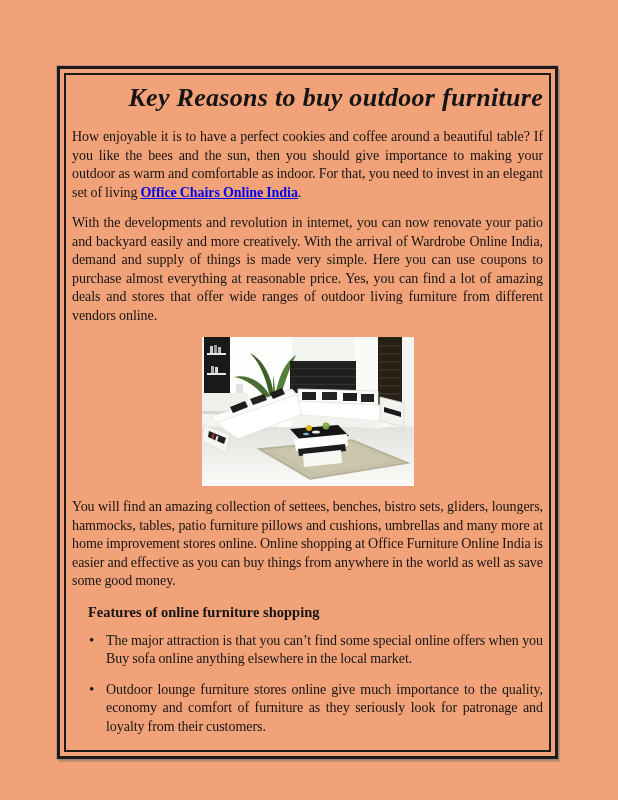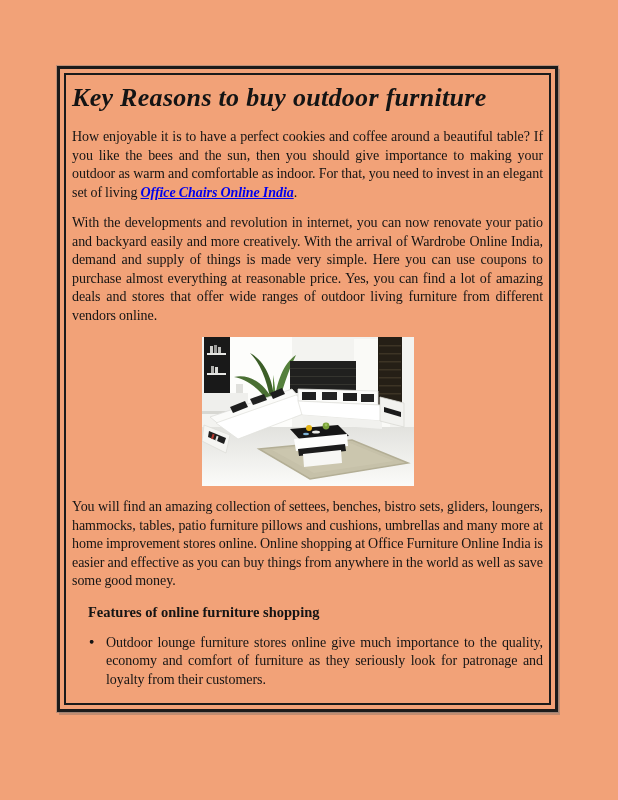--- a/index.html
+++ b/index.html
@@ -22,38 +22,37 @@
   }
   .doc-inner {
     border: 2px solid #1b1b1b;
     padding: 4px 6px 12px 6px;
   }
   .doc-title {
     font-size: 26px;
     line-height: 34px;
     font-weight: bold;
     font-style: italic;
-    text-align: left;
+    text-align: right;
     margin: 2px 0 13px 0;
     letter-spacing: 0.3px;
   }
   .para {
     font-size: 14px;
     line-height: 18.5px;
     text-align: justify;
     letter-spacing: -0.05px;
     word-spacing: -0.4px;
     margin-bottom: 12px;
   }
   .doc-link {
     color: #0000ee;
     font-weight: bold;
     text-decoration: underline;
     cursor: pointer;
-    font-style: italic;
   }
   .photo-wrap {
     width: 212px;
     margin: 2px auto 12px auto;
   }
   .photo-wrap svg { display: block; }
   .features-heading {
     font-size: 14.5px;
     line-height: 19px;
     font-weight: bold;
@@ -184,21 +183,21 @@
         <ellipse cx="104" cy="97" rx="3" ry="1.3" fill="#7fb3d5"></ellipse>
       </svg>
     </div>
 
     <p class="para">You will find an amazing collection of settees, benches, bistro sets, gliders, loungers, hammocks, tables, patio furniture pillows and cushions, umbrellas and many more at home improvement stores online. Online shopping at Office Furniture Online India is easier and effective as you can buy things from anywhere in the world as well as save some good money.</p>
 
     <h2 class="features-heading">Features of online furniture shopping</h2>
 
     <ul class="bullets">
       <li>
-        <span class="bullet-glyph">•</span>
+        <span class="bullet-glyph">•</span><span>The major attraction is that you can’t find some special online offers when you Buy sofa online anything elsewhere in the local market.</span>
       </li>
       <li>
         <span class="bullet-glyph">•</span><span>Outdoor lounge furniture stores online give much importance to the quality, economy and comfort of furniture as they seriously look for patronage and loyalty from their customers.</span>
       </li>
     </ul>
 
   </div>
 </div>
 
 </body></html>

